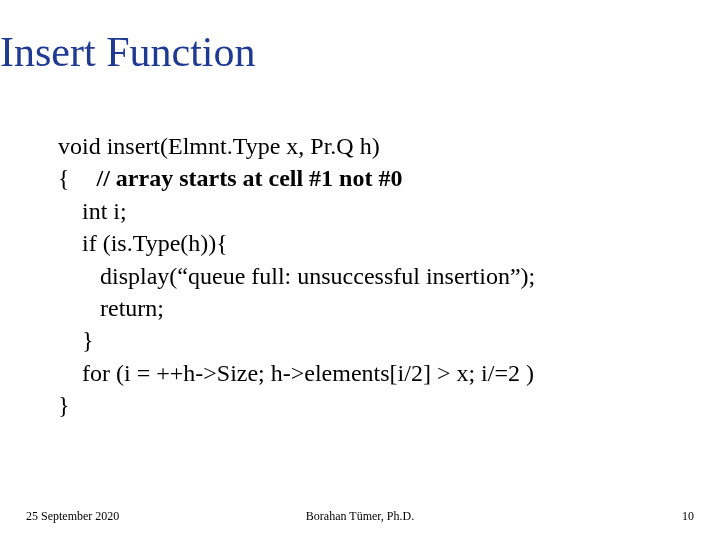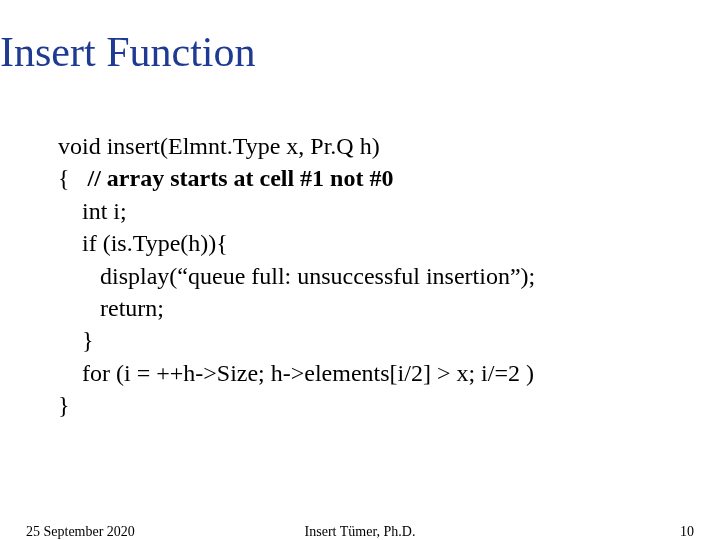--- a/index.html
+++ b/index.html
@@ -34,27 +34,28 @@
     left: 58px;
     right: 42px;
     font-size: 24px;
     line-height: 1.35;
   }
   .body .line {
     white-space: pre;
   }
   .bold {
     font-weight: bold;
+    margin-left: 9px;
   }
   .footer {
     position: absolute;
-    bottom: 0;
+    bottom: 16px;
     left: 26px;
     right: 26px;
-    font-size: 14px;
+    font-size: 12px;
     display: flex;
     justify-content: space-between;
     align-items: baseline;
   }
   .footer .center {
     position: absolute;
     left: 0;
     right: 0;
     text-align: center;
   }
@@ -77,17 +78,17 @@
     <div class="line">    if (is.Type(h)){</div>
     <div class="line">       display(“queue full: unsuccessful insertion”);</div>
     <div class="line">       return;</div>
     <div class="line">    }</div>
     <div class="line">    for (i = ++h-&gt;Size; h-&gt;elements[i/2] &gt; x; i/=2 )</div>
     <div class="line">}</div>
   </div>
 
   <div class="footer">
     <div class="left">25 September 2020</div>
-    <div class="center">Insert Tümer, Ph.D.</div>
+    <div class="center">Borahan Tümer, Ph.D.</div>
     <div class="right">10</div>
   </div>
 
 </div>
 
 </body></html>

